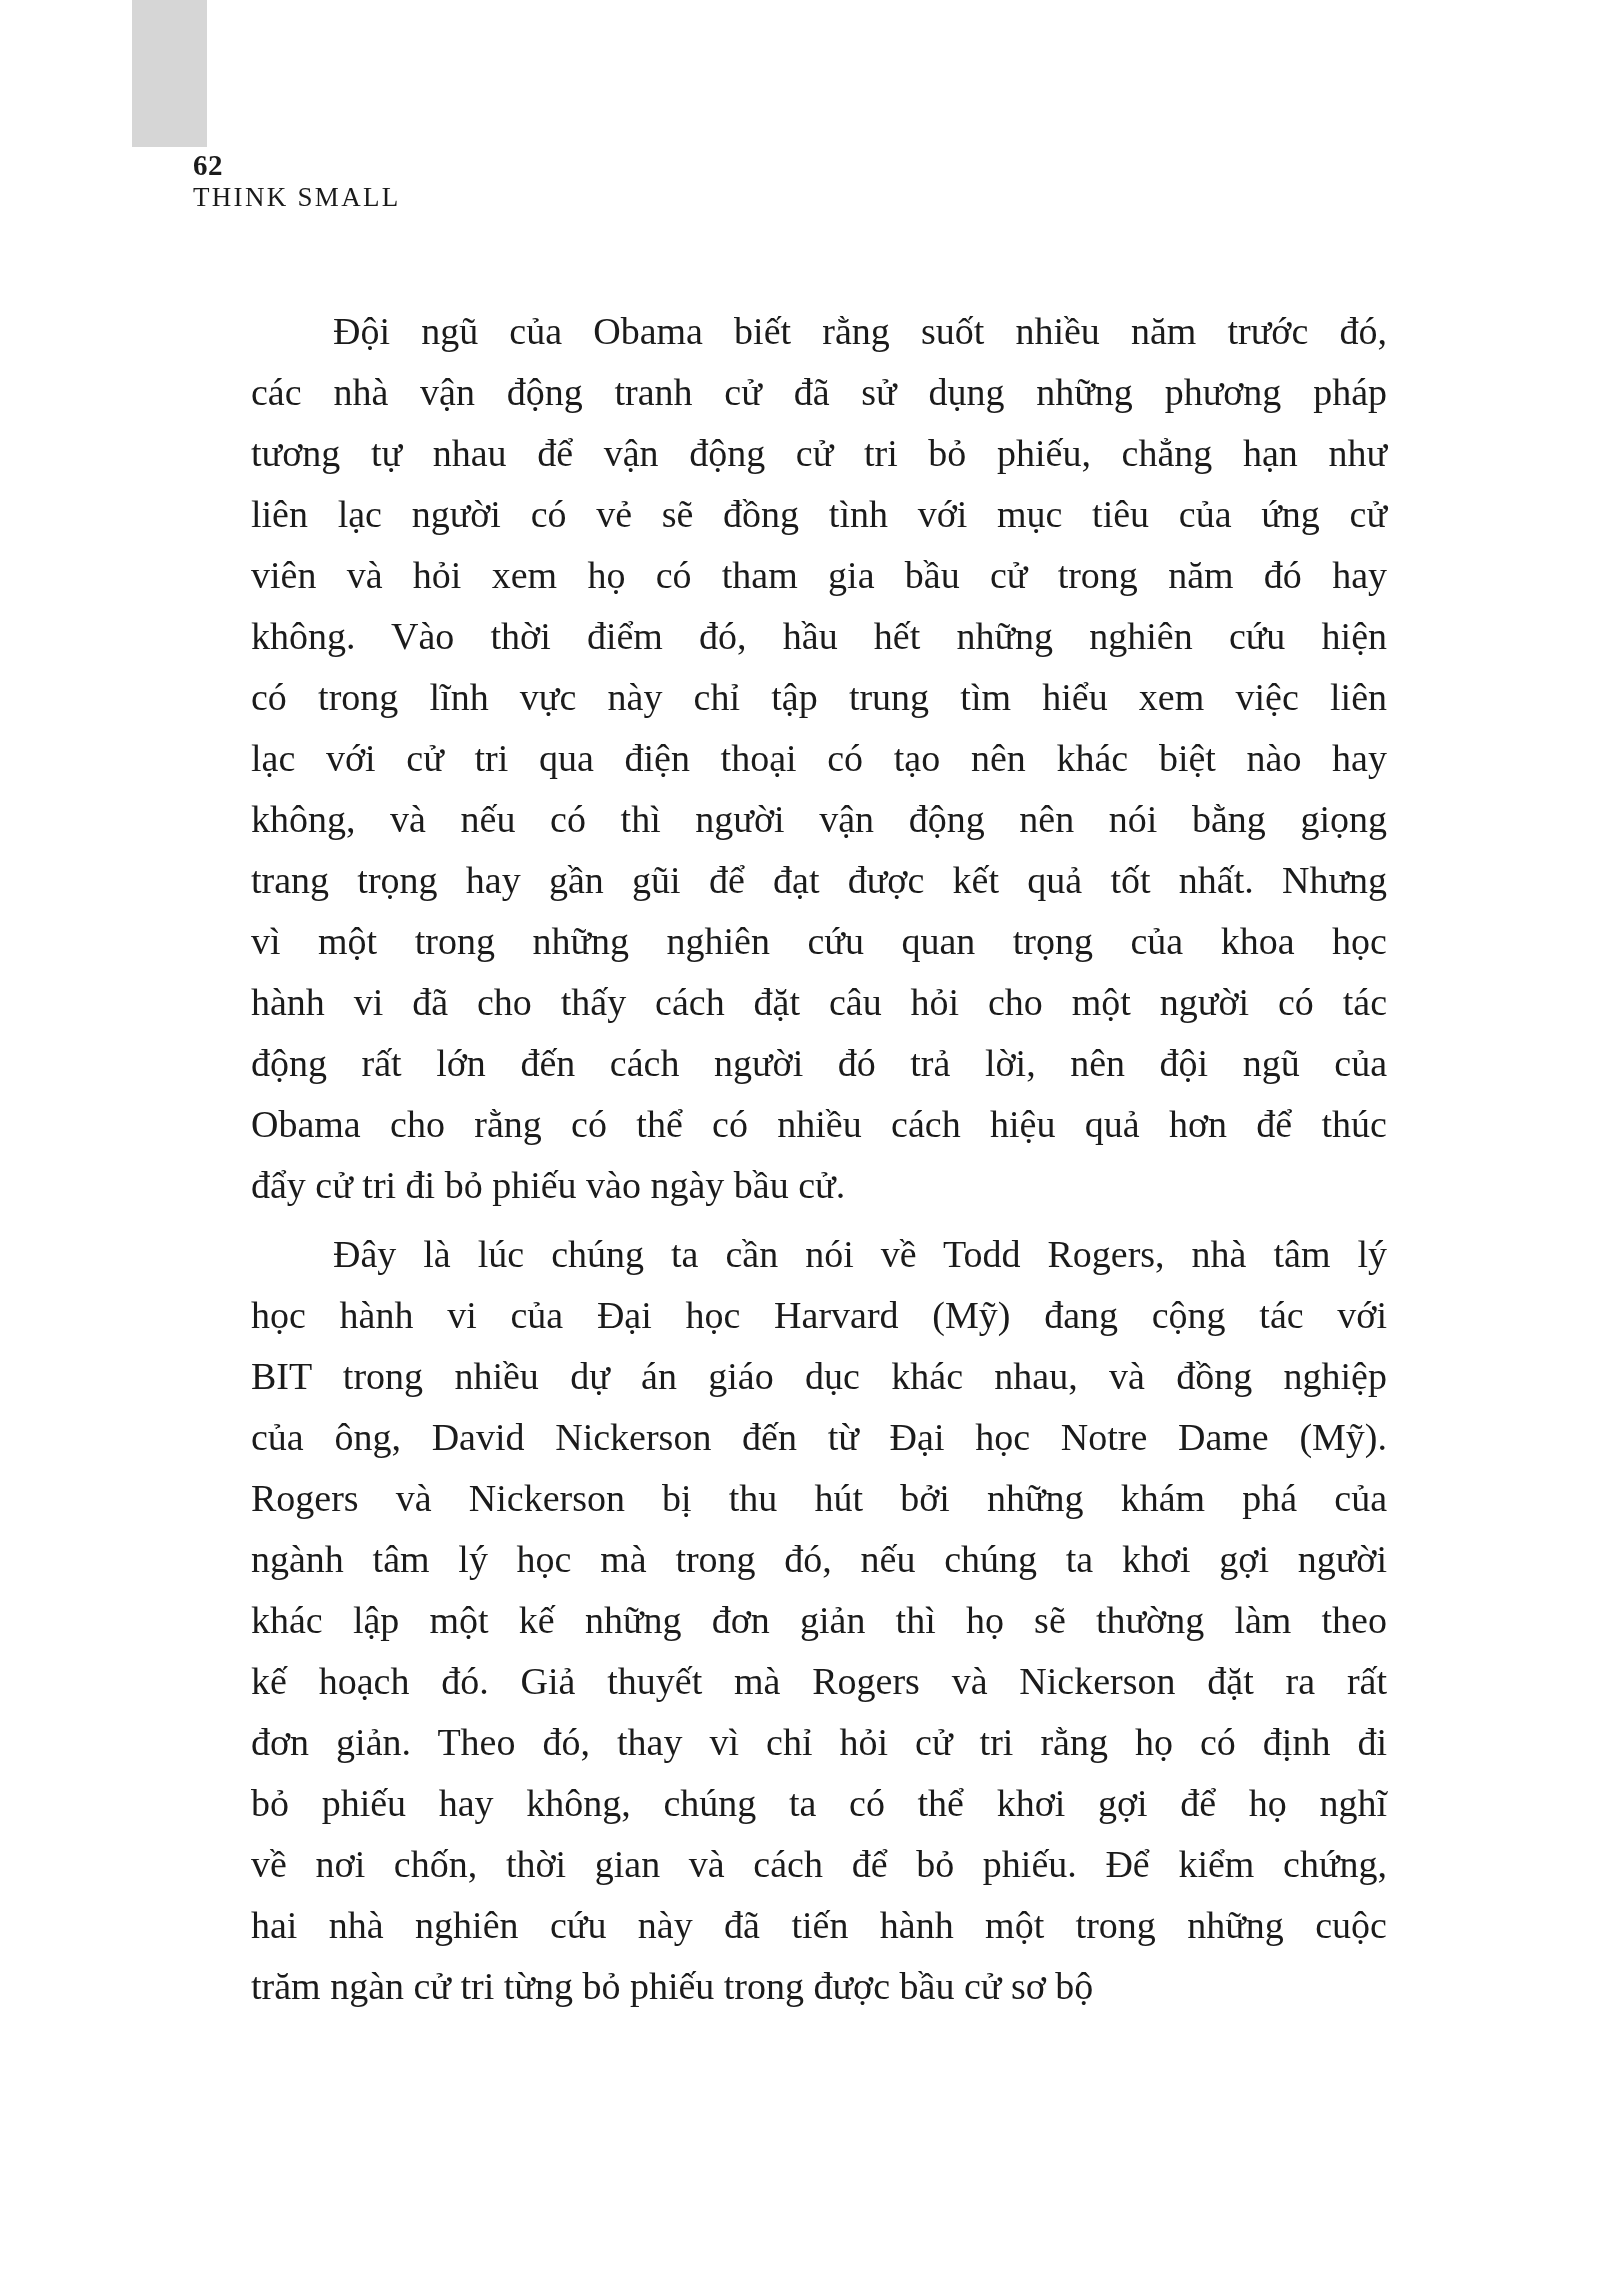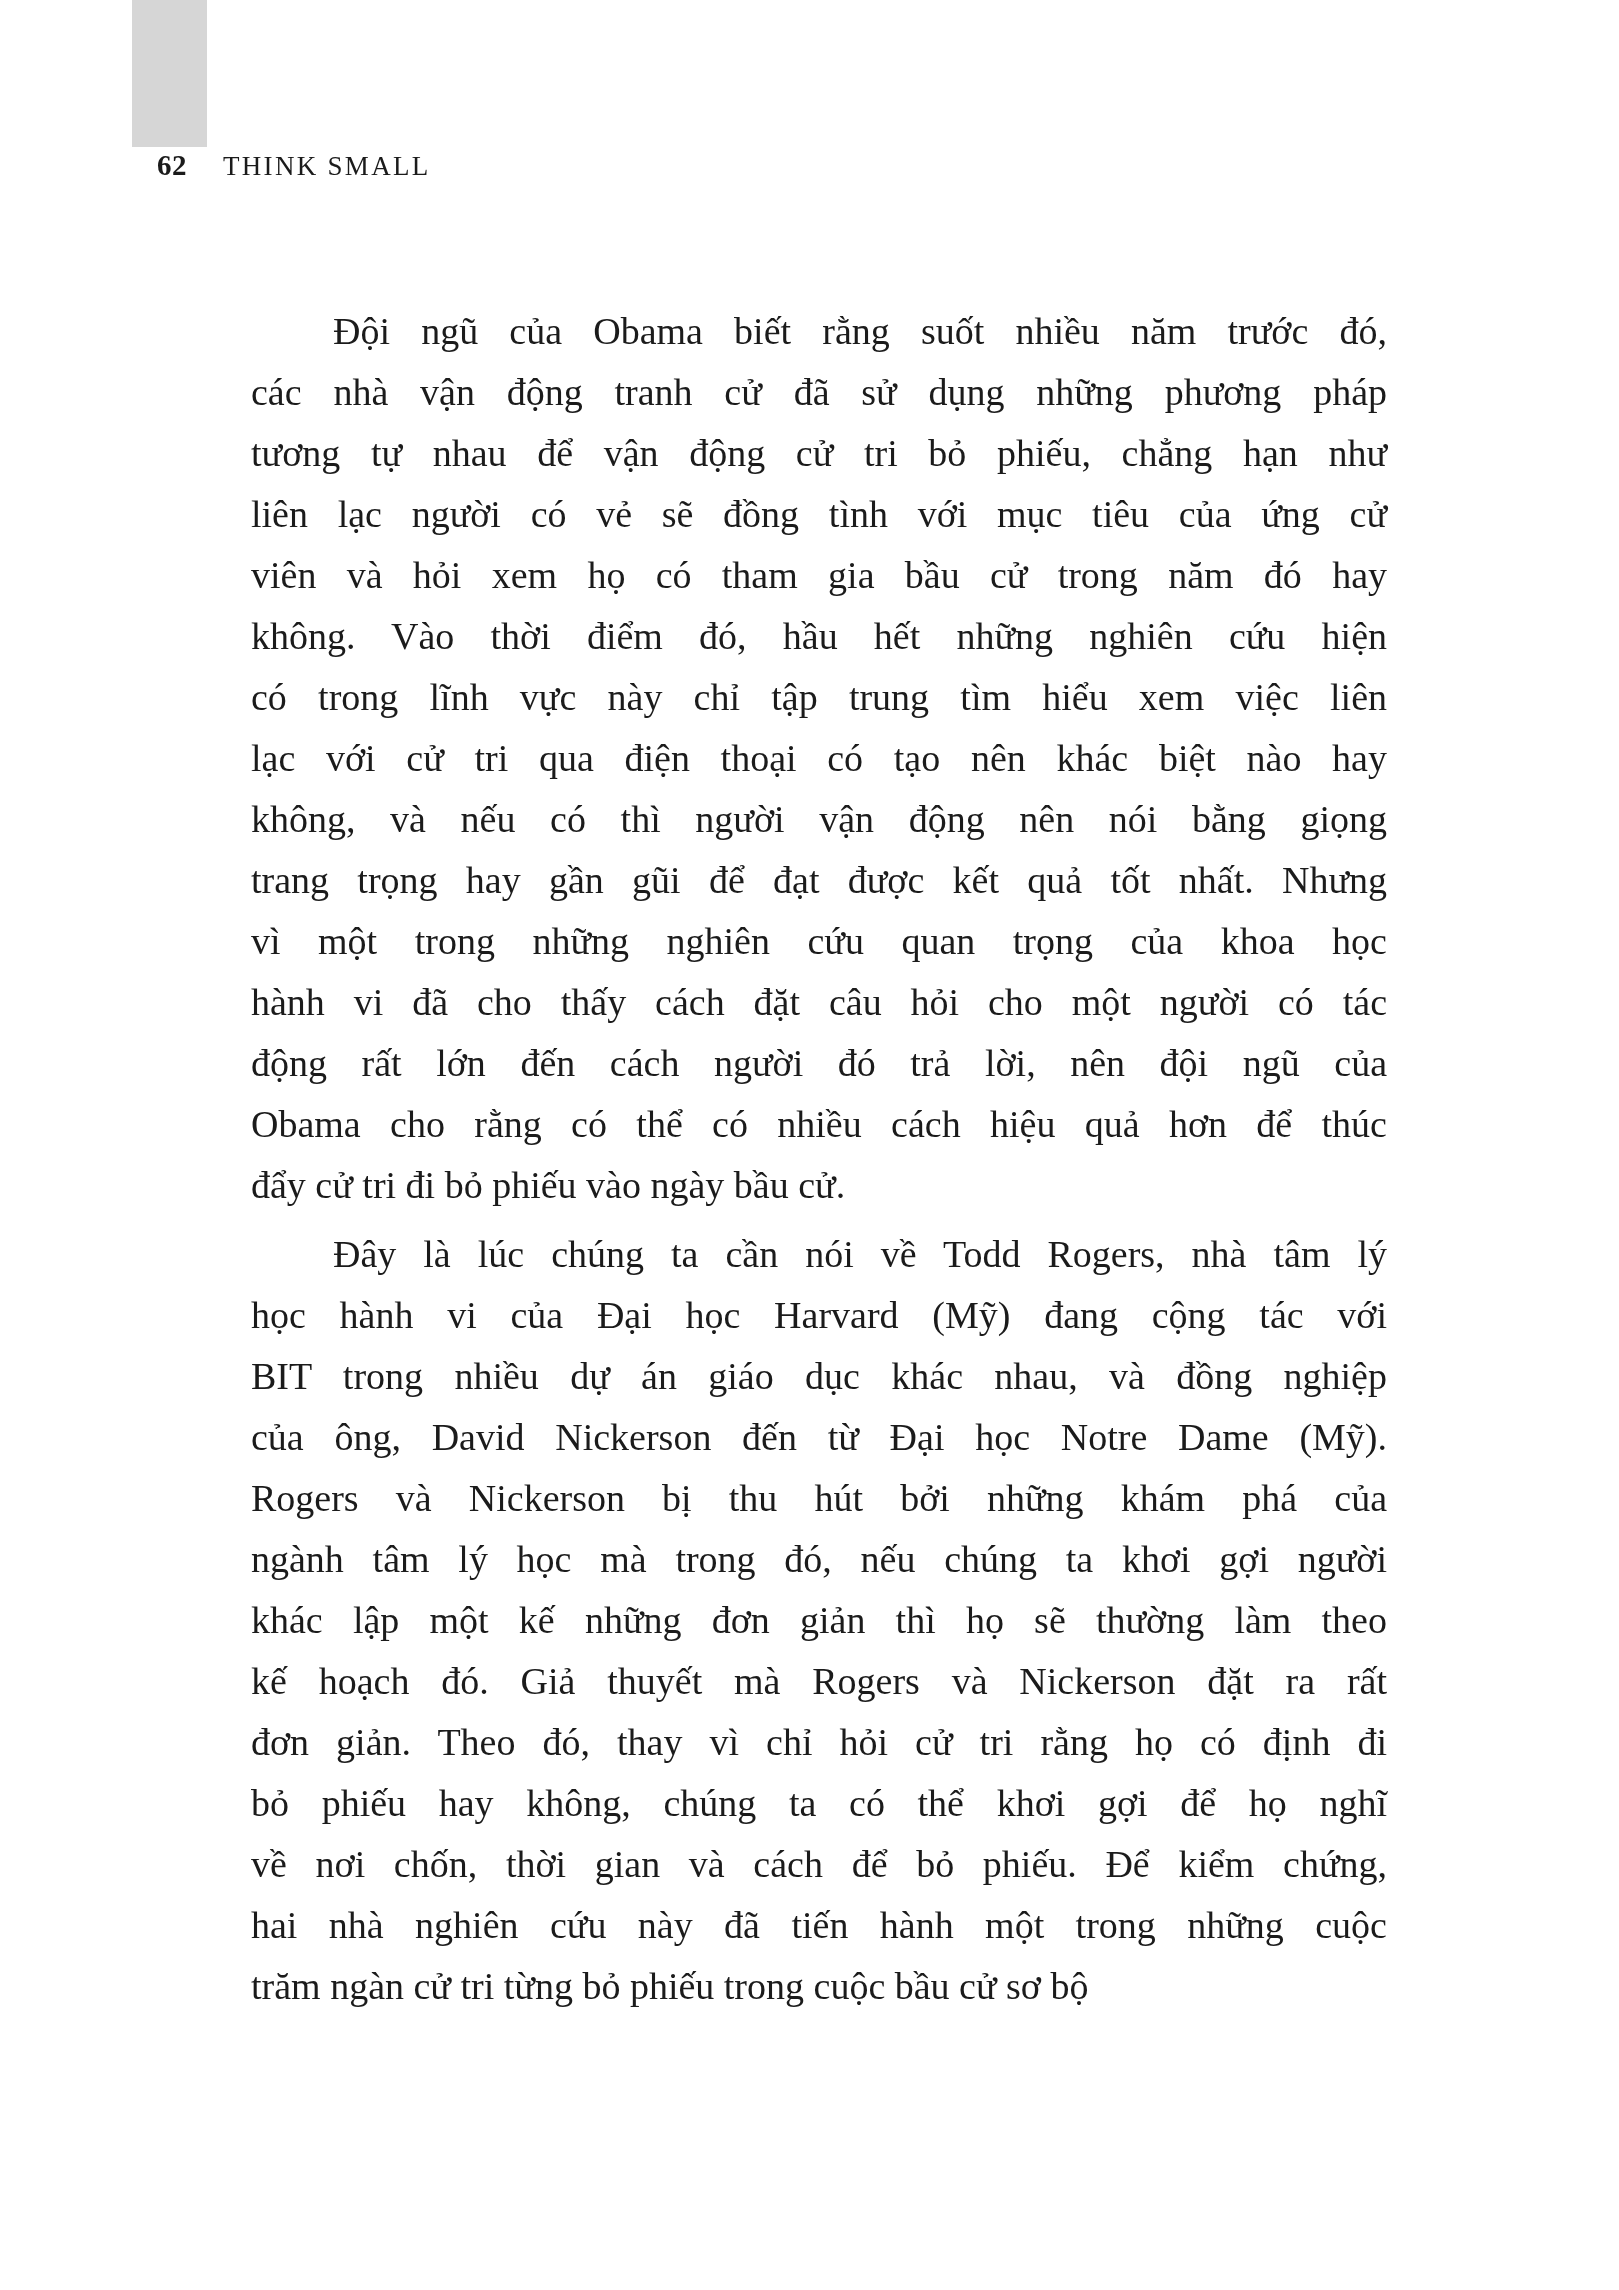--- a/index.html
+++ b/index.html
@@ -20,20 +20,21 @@
     width: 75px;
     height: 147px;
     background: #d6d6d6;
   }
   .page-header {
     position: absolute;
     left: 157px;
     top: 149px;
     display: flex;
     align-items: baseline;
+    flex-direction: column;
   }
   .page-number {
     font-weight: bold;
     font-size: 29px;
     letter-spacing: 0.5px;
   }
   .book-title {
     margin-left: 36px;
     font-size: 27px;
     letter-spacing: 2.3px;
@@ -92,16 +93,16 @@
       <div class="line">BIT trong nhiều dự án giáo dục khác nhau, và đồng nghiệp</div>
       <div class="line">của ông, David Nickerson đến từ Đại học Notre Dame (Mỹ).</div>
       <div class="line">Rogers và Nickerson bị thu hút bởi những khám phá của</div>
       <div class="line">ngành tâm lý học mà trong đó, nếu chúng ta khơi gợi người</div>
       <div class="line">khác lập một kế những đơn giản thì họ sẽ thường làm theo</div>
       <div class="line">kế hoạch đó. Giả thuyết mà Rogers và Nickerson đặt ra rất</div>
       <div class="line">đơn giản. Theo đó, thay vì chỉ hỏi cử tri rằng họ có định đi</div>
       <div class="line">bỏ phiếu hay không, chúng ta có thể khơi gợi để họ nghĩ</div>
       <div class="line">về nơi chốn, thời gian và cách để bỏ phiếu. Để kiểm chứng,</div>
       <div class="line">hai nhà nghiên cứu này đã tiến hành một trong những cuộc</div>
-      <div class="line last">trăm ngàn cử tri từng bỏ phiếu trong cuộc bầu cử sơ bộ</div>
+      <div class="line last">trăm ngàn cử tri từng bỏ phiếu trong được bầu cử sơ bộ</div>
     </div>
   </div>
 
 
 </body></html>

